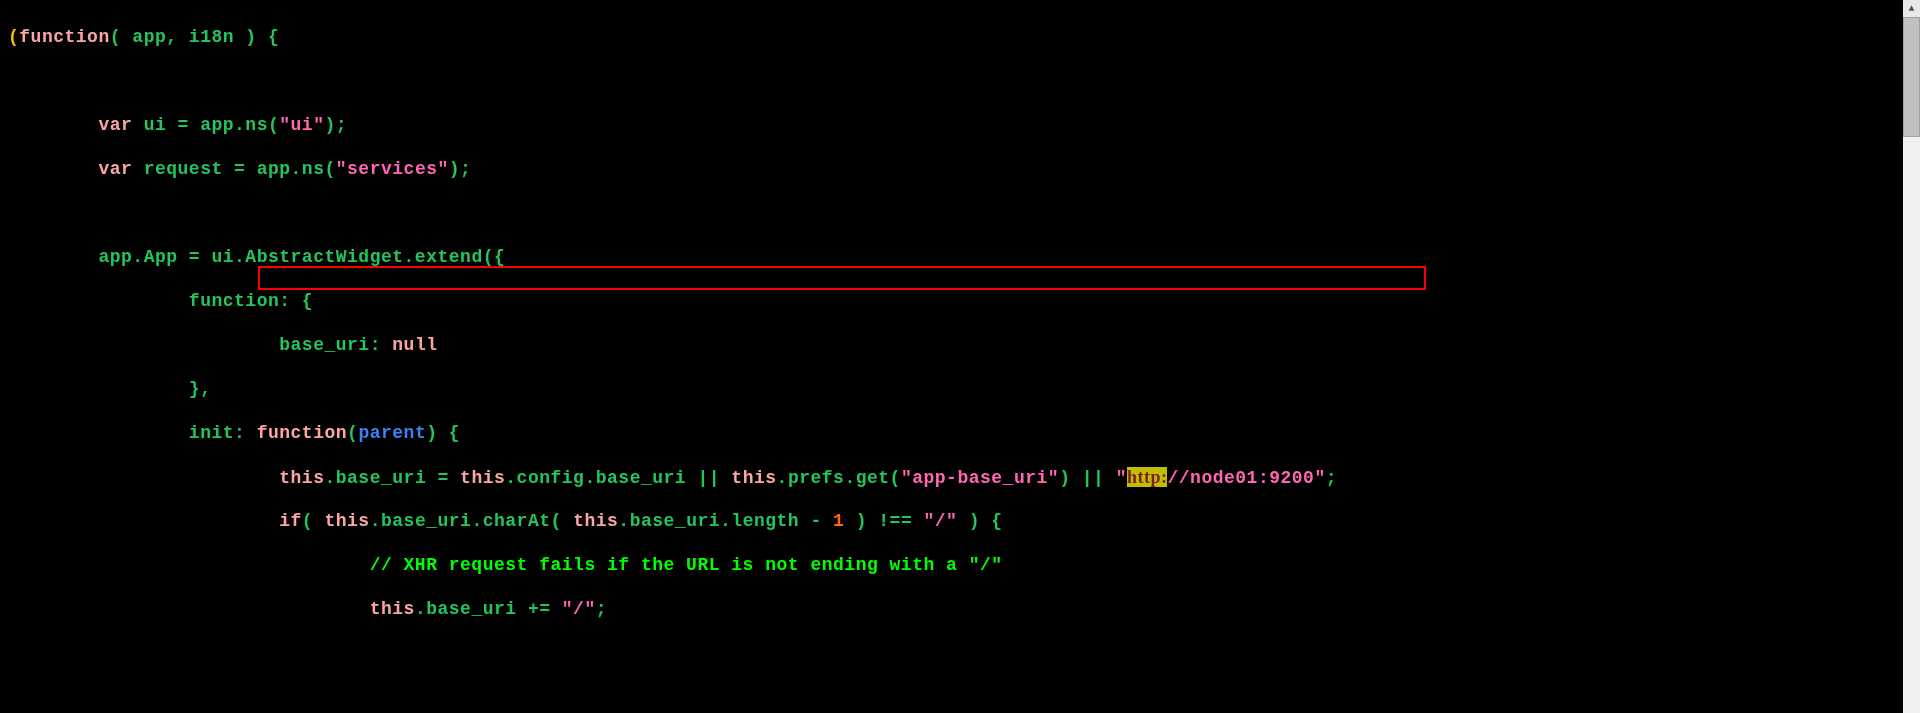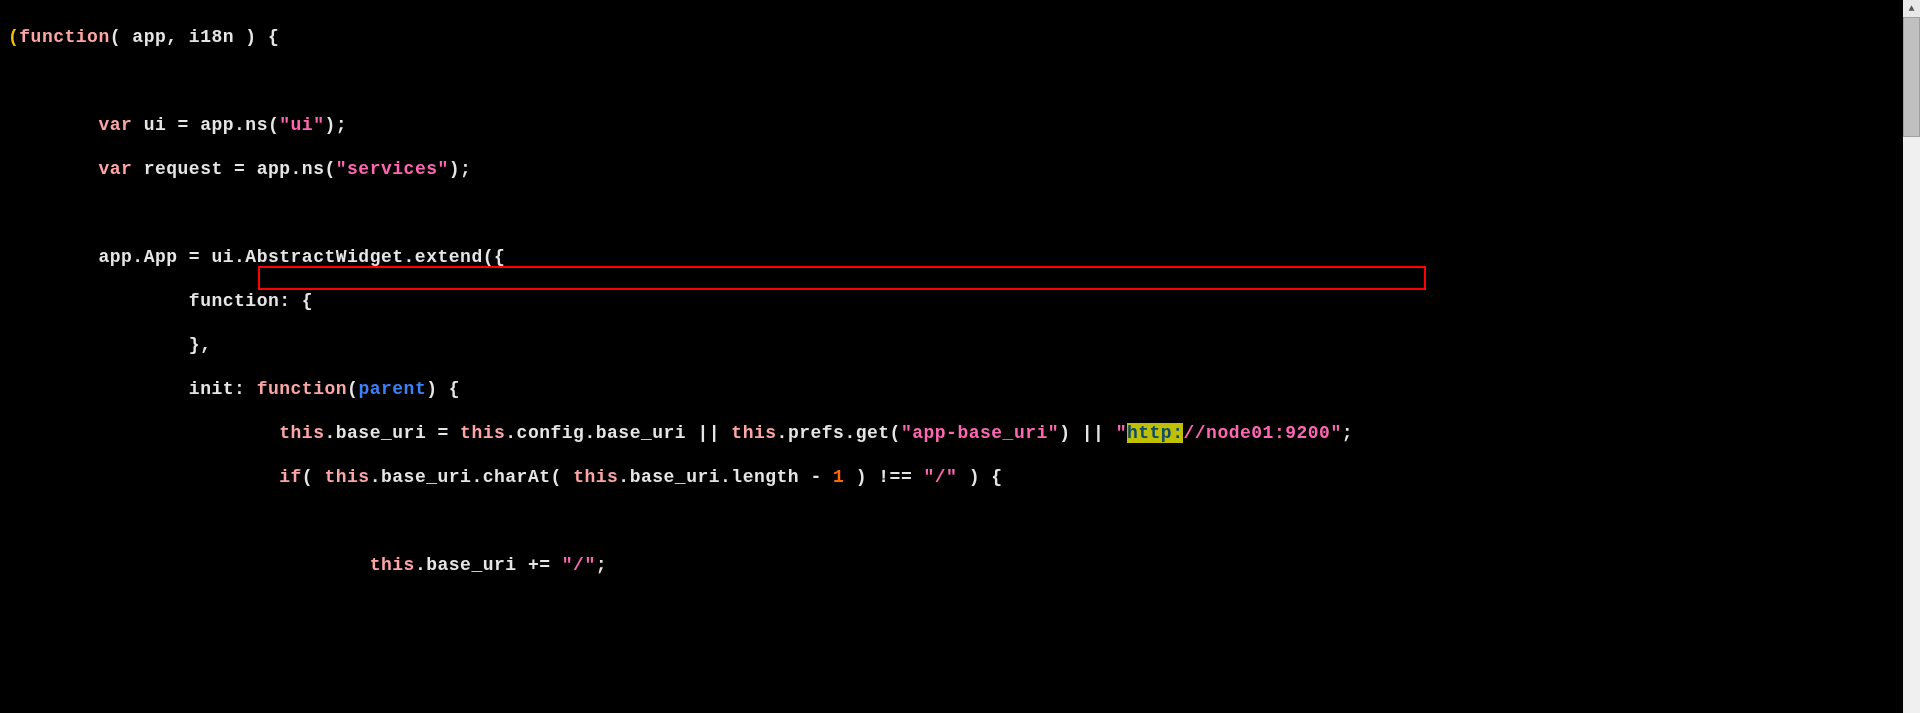--- a/index.html
+++ b/index.html
@@ -18,23 +18,23 @@
       padding: 4px 8px;
       white-space: pre;
       font-weight: bold;
       letter-spacing: 0.5px;
     }
     .line { height: 22px; }
     .kw { color: #fca5a5; }        
     .id { color: #3b82f6; }        
     .num { color: #ff6a00; }       
     .str { color: #ff66b3; }       
-    .punc { color: #e5e5e5; }
+    .punc { color: #22c55e; }
     .comment { color: #00ff00; }   
-    .hl { background: #c0c000; color: #0c4a6e; }
+    .hl { background: #c0c000; color: #7f1d1d; font-family: Liberation Serif, serif; }
     .bracket-yellow { color: #f0c000; }
     .highlight-box {
       position: absolute;
       border: 2px solid #ff0000;
       pointer-events: none;
     }
     .scrollbar-track {
       position: absolute;
       right: 0; top: 0;
       width: 17px; height: 713px;
@@ -62,25 +62,26 @@
 <body>
 
 <div class="editor">
 <div class="line"><span class="bracket-yellow">(</span><span class="kw">function</span><span class="punc">( app, i18n ) {</span></div>
 <div class="line"></div>
 <div class="line"><span>        </span><span class="kw">var</span><span class="punc"> ui = app.ns(</span><span class="str">"ui"</span><span class="punc">);</span></div>
 <div class="line"><span>        </span><span class="kw">var</span><span class="punc"> request = app.ns(</span><span class="str">"services"</span><span class="punc">);</span></div>
 <div class="line"></div>
 <div class="line"><span>        </span><span class="punc">app.App = ui.AbstractWidget.extend({</span></div>
 <div class="line"><span>                </span><span class="punc">function: {</span></div>
+<div class="line"><span>                        </span><span class="punc">base_uri: </span><span class="kw">null</span></div>
 <div class="line"><span>                </span><span class="punc">},</span></div>
 <div class="line"><span>                </span><span class="punc">init: </span><span class="kw">function</span><span class="punc">(</span><span class="id">parent</span><span class="punc">) {</span></div>
 <div class="line"><span>                        </span><span class="kw">this</span><span class="punc">.base_uri = </span><span class="kw">this</span><span class="punc">.config.base_uri || </span><span class="kw">this</span><span class="punc">.prefs.get(</span><span class="str">"app-base_uri"</span><span class="punc">) || </span><span class="str">"</span><span class="hl">http:</span><span class="str">//node01:9200"</span><span class="punc">;</span></div>
 <div class="line"><span>                        </span><span class="kw">if</span><span class="punc">( </span><span class="kw">this</span><span class="punc">.base_uri.charAt( </span><span class="kw">this</span><span class="punc">.base_uri.length - </span><span class="num">1</span><span class="punc"> ) !== </span><span class="str">"/"</span><span class="punc"> ) {</span></div>
-<div class="line"><span>                                </span></div>
+<div class="line"><span>                                </span><span class="comment">// XHR request fails if the URL is not ending with a "/"</span></div>
 <div class="line"><span>                                </span><span class="kw">this</span><span class="punc">.base_uri += </span><span class="str">"/"</span><span class="punc">;</span></div>
 
 
 
 
 
 
 
 
 

